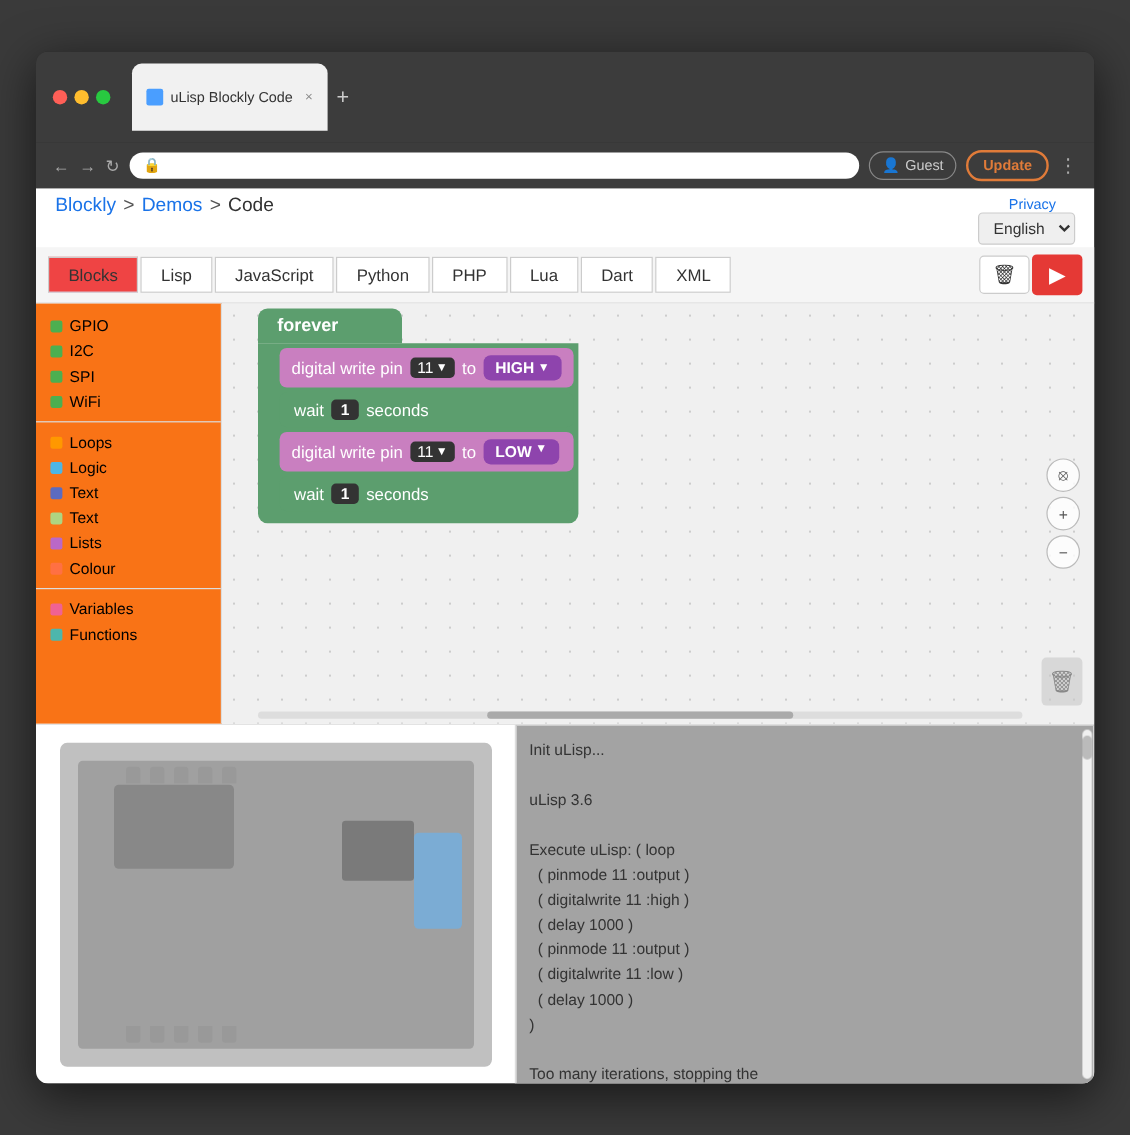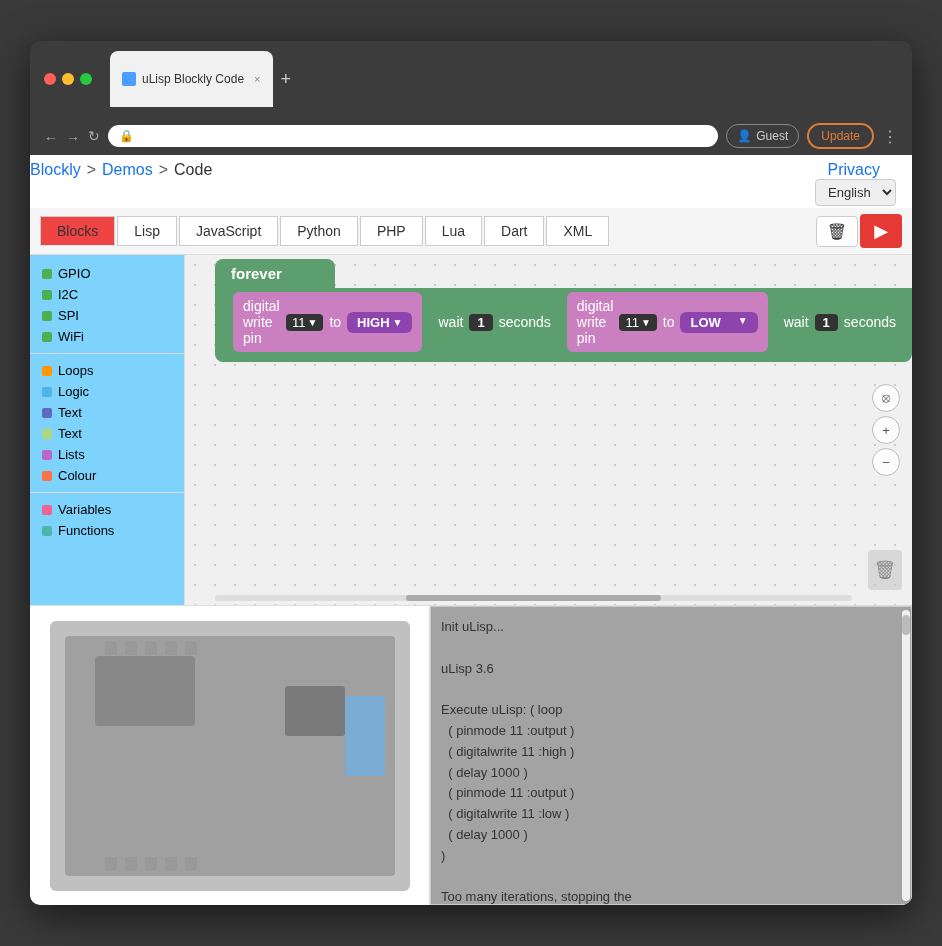--- a/index.html
+++ b/index.html
@@ -75,40 +75,40 @@
       cursor: pointer;
     }
     .update-btn {
       background: none;
       border: 2px solid #e07b39;
       border-radius: 20px;
       color: #e07b39;
       padding: 4px 12px;
       font-size: 12px;
       cursor: pointer;
-      font-weight: 400;
+      font-weight: 700;
     }
     .more-btn { color: #aaa; font-size: 16px; cursor: pointer; }
 
     
     .page-content {
       background: #fff;
     }
     .breadcrumb { display: flex; align-items: center; gap: 6px; font-size: 16px; }
     .breadcrumb a { color: #1a73e8; text-decoration: none; }
     .breadcrumb-sep { color: #555; }
     .breadcrumb-current { color: #333; font-weight: 500; }
     .lang-select {
       border: 1px solid #ccc;
       border-radius: 4px;
       padding: 4px 8px;
       font-size: 13px;
       color: #333;
     }
-    .privacy-link { color: #1a73e8; font-size: 16px; text-decoration: none; display: block; text-align: right; margin-right: 16px; }
+    .privacy-link { color: #1a73e8; font-size: 12px; text-decoration: none; display: block; text-align: right; margin-right: 16px; }
 
     
     .toolbar {
       display: flex;
       align-items: center;
       padding: 6px 10px;
       gap: 2px;
       border-bottom: 1px solid #ddd;
       background: #f5f5f5;
     }
@@ -148,21 +148,21 @@
 
     
     .main-area {
       display: flex;
       height: 350px;
     }
 
     
     .sidebar {
       width: 155px;
-      background: #7dd3fc;
+      background: #f97316;
       border-right: 1px solid #ddd;
       padding: 8px 0;
       flex-shrink: 0;
     }
     .sidebar-item {
       display: flex;
       align-items: center;
       padding: 3px 12px;
       font-size: 13px;
       cursor: pointer;
@@ -284,21 +284,21 @@
       font-weight: 600;
       display: flex; align-items: center; gap: 3px;
     }
     .block-low {
       background: #8e44ad;
       border-radius: 6px;
       padding: 3px 10px;
       color: #fff;
       font-size: 13px;
       font-weight: 600;
-      display: flex; align-items: flex-start; gap: 17px;
+      display: flex; align-items: flex-start; gap: 3px;
     }
     .block-wait {
       background: #5c9e6e;
       border-radius: 6px;
       padding: 6px 12px;
       color: #fff;
       font-size: 14px;
       font-weight: 500;
       display: flex;
       align-items: center;
@@ -464,21 +464,21 @@
     <button class="guest-btn">
       <span>👤</span>
       <span>Guest</span>
     </button>
     <button class="update-btn">Update</button>
     <span class="more-btn">⋮</span>
   </div>
 
   <div class="page-content">
 
-    <div style="display:flex; justify-content:space-between; align-items:flex-start; padding: 6px 16px 2px 0;">
+    <div style="display:flex; justify-content:space-between; align-items:flex-start; padding: 6px 16px 2px 16px;">
       <div class="breadcrumb">
         <a>Blockly</a>
         <span class="breadcrumb-sep">&gt;</span>
         <a>Demos</a>
         <span class="breadcrumb-sep">&gt;</span>
         <span class="breadcrumb-current">Code</span>
       </div>
       <div>
         <a class="privacy-link">Privacy</a>
         <select class="lang-select">
@@ -560,21 +560,21 @@
 
         <div class="blocks-container">
           
           <div class="block-forever">
             <span>forever</span>
           </div>
 
           
           <div style="background:#5c9e6e; border-radius:0 0 8px 8px; padding: 4px 4px 10px 4px; display:flex; flex-direction:column; gap:4px;">
 
-            <div style="margin-left:14px; display:flex; flex-direction:row; gap:4px;">
+            <div style="margin-left:14px; display:flex; flex-direction:column; gap:4px;">
 
               <div class="block-digital-write">
                 <span>digital write pin</span>
                 <span class="block-pin-badge">
                   <span>11</span>
                   <span style="font-size:10px;">▼</span>
                 </span>
                 <span>to</span>
                 <span class="block-high">
                   <span>HIGH</span>

